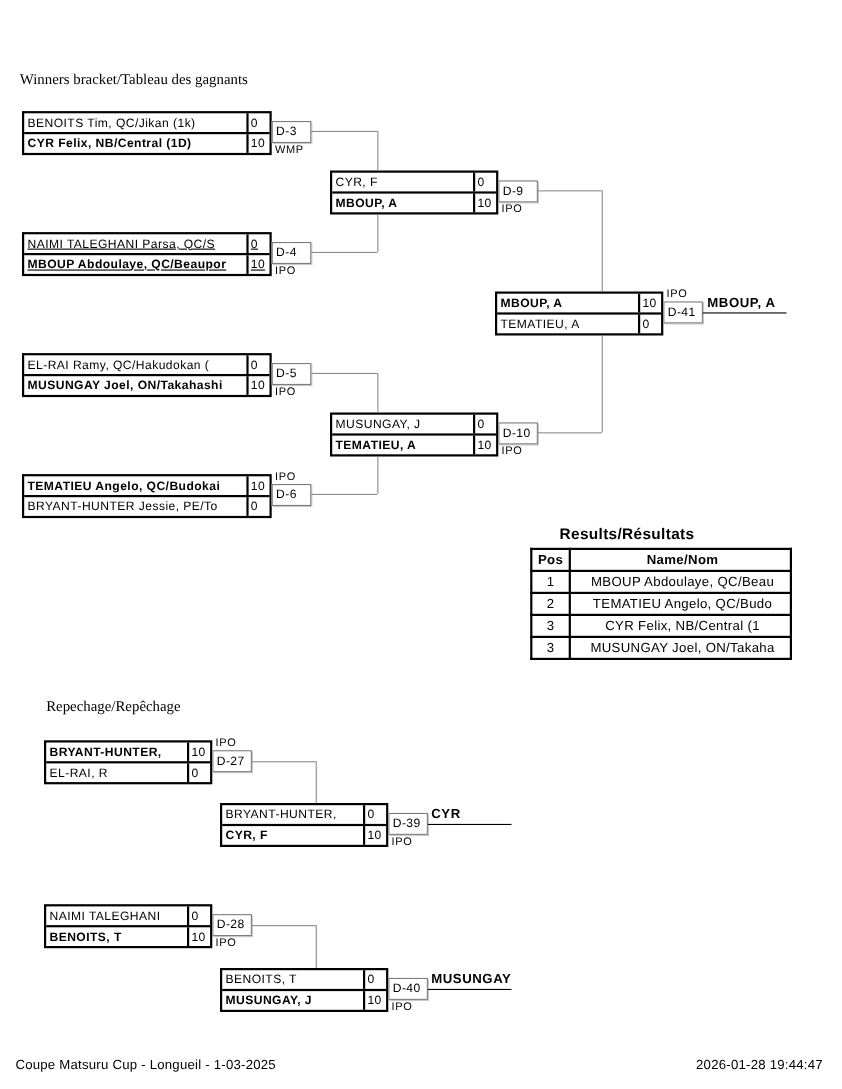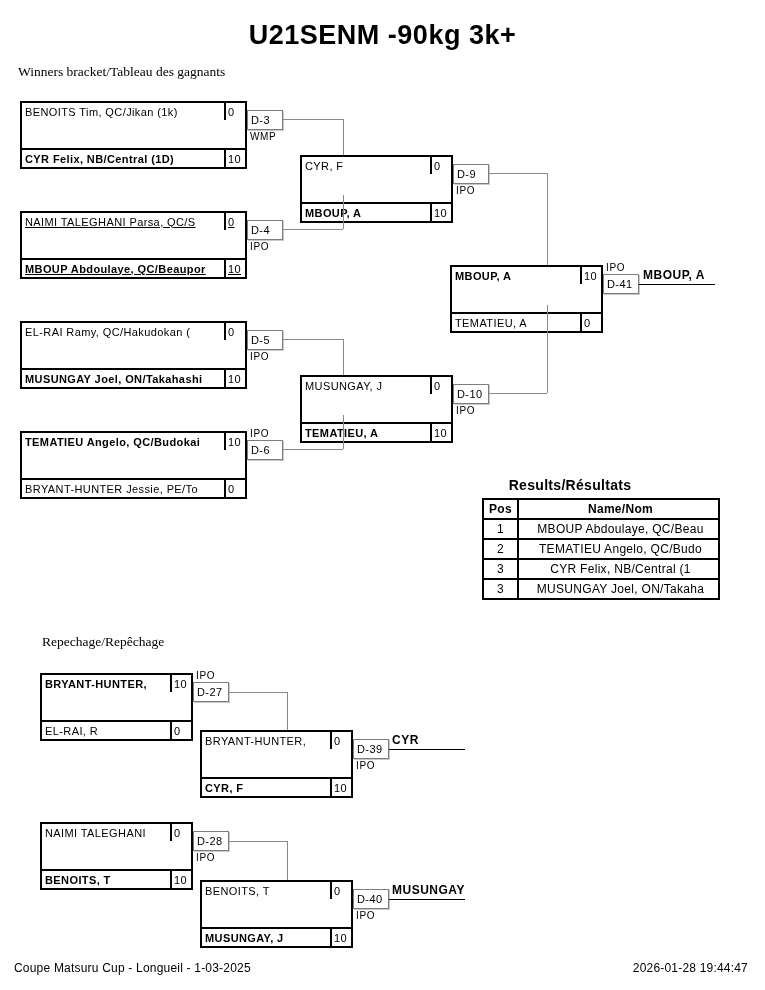--- a/index.html
+++ b/index.html
@@ -4,21 +4,21 @@
 <style>
   html,body{margin:0;padding:0;background:#fff;}
   body{width:765px;height:990px;position:relative;font-family:"Liberation Sans",sans-serif;color:#000;}
   .page{position:absolute;inset:0;overflow:hidden;}
   .title{position:absolute;top:20px;left:0;width:765px;text-align:center;
          font-size:27px;font-weight:bold;letter-spacing:.5px;}
   .section-label{position:absolute;font-family:"Liberation Serif",serif;font-size:13.5px;}
   
   .match{position:absolute;border:2px solid #000;background:#fff;box-sizing:border-box;}
   .m-row{display:flex;align-items:center;height:17px;font-size:11px;letter-spacing:.4px;white-space:nowrap;}
-  .m-row + .m-row{border-top:2px solid #000;margin-top:28px;}
+  .m-row + .m-row{border-top:2px solid #000;}
   .m-row.winner .m-name{font-weight:bold;}
   .m-name{flex:1;padding:0 3px;overflow:hidden;}
   .m-score{width:17px;align-self:stretch;border-left:2px solid #000;display:flex;align-items:center;padding-left:2px;}
   
   .tag{position:absolute;width:36px;height:20px;box-sizing:border-box;background:#fff;
        border:1px solid #7d7d7d;box-shadow:1px 1px 0 #c9c9c9;font-size:11px;letter-spacing:.4px;
        display:flex;align-items:center;padding-left:3px;}
   .method{position:absolute;font-size:10px;letter-spacing:.6px;}
   
   .hline{position:absolute;height:0;border-top:1px solid #8a8a8a;}
@@ -36,21 +36,20 @@
   .results th.pos-h{width:29px;}
   
   .footer-left{position:absolute;left:14px;top:961px;font-size:12px;letter-spacing:.2px;}
   .footer-right{position:absolute;right:17px;top:961px;font-size:12px;letter-spacing:.2px;}
 </style>
 </head>
 <body>
 
 <div class="page">
 
-  <div class="title">U21SENM -90kg 3k+</div>
   <div class="section-label" style="left:18px;top:64px;">Winners bracket/Tableau des gagnants</div>
 
   <div class="match" style="left:20px;top:101px;width:227px;">
     <div class="m-row">
       <span class="m-name">BENOITS Tim, QC/Jikan (1k)</span>
       <span class="m-score">0</span>
     </div>
     <div class="m-row winner">
       <span class="m-name">CYR Felix, NB/Central (1D)</span>
       <span class="m-score">10</span>

